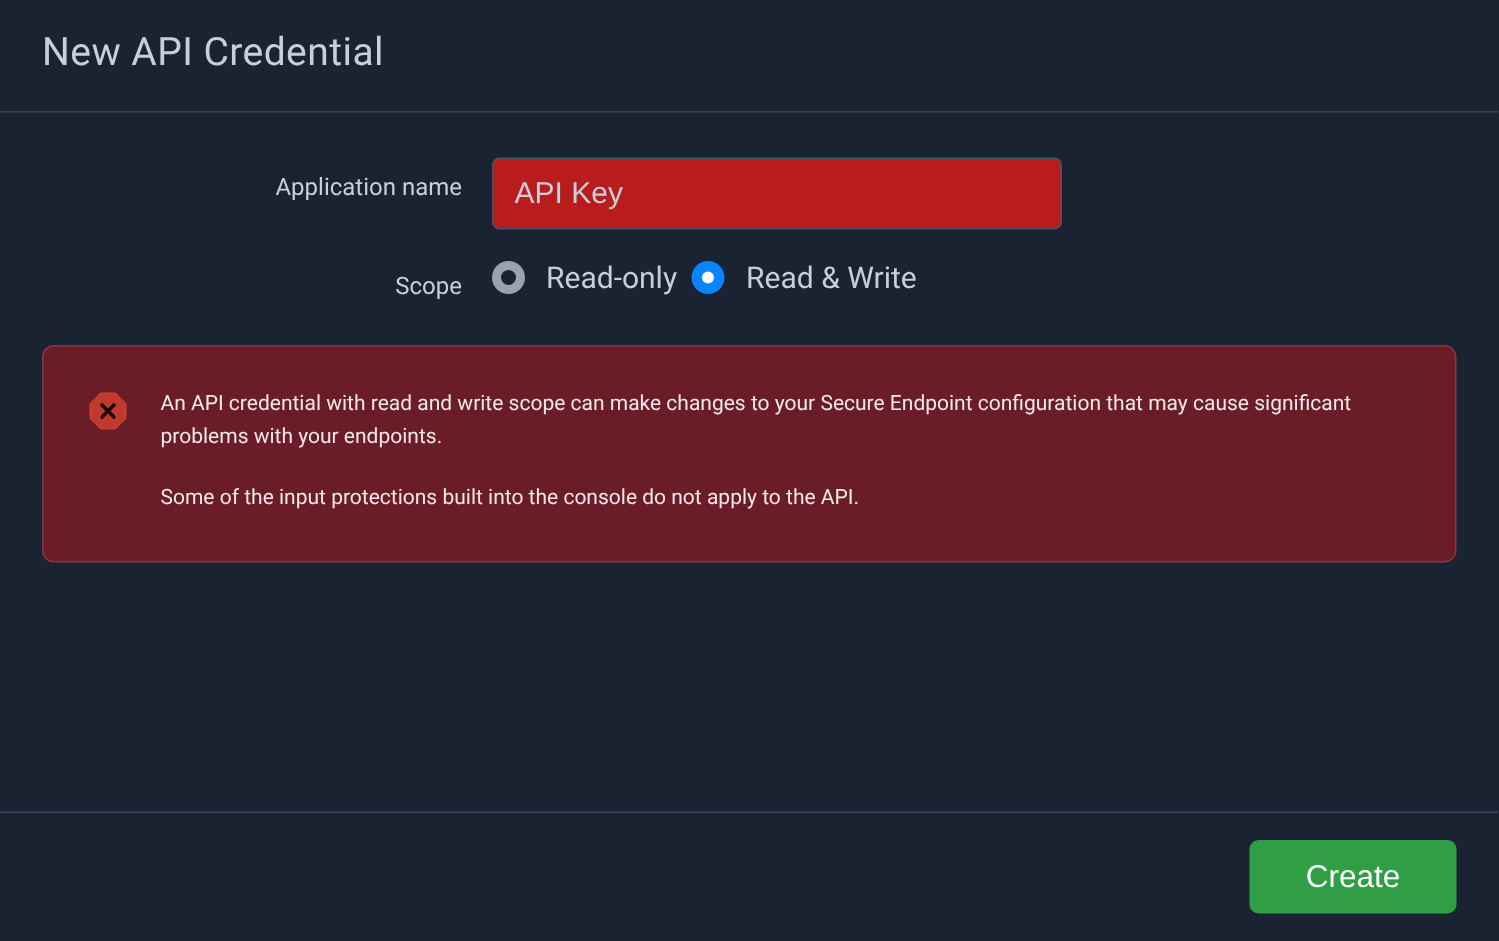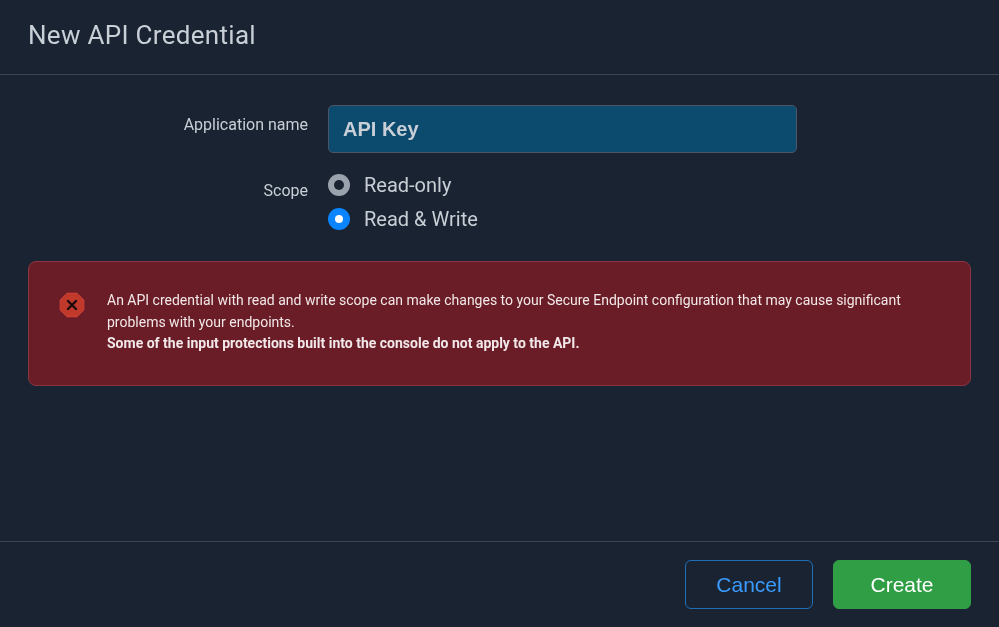--- a/index.html
+++ b/index.html
@@ -49,35 +49,34 @@
       padding-top: 10px;
       font-size: 16px;
       color: #c8cfd6;
     }
 
     .form-control {
       flex: 0 0 auto;
     }
 
     .text-input {
-      width: 469px;
+      width: 380px;
       height: 48px;
-      background: #0c4a6e;
+      background: #b91c1c;
       border: 1px solid #4a5668;
       border-radius: 5px;
       color: #c8cfd6;
       font-size: 20px;
       padding: 0 14px;
       outline: none;
-      font-weight: bold;
     }
 
     .radio-group {
       display: flex;
-      flex-direction: column;
+      flex-direction: row;
       gap: 10px;
       padding-top: 2px;
     }
 
     .radio-option {
       display: flex;
       align-items: center;
       gap: 14px;
       cursor: pointer;
     }
@@ -144,21 +143,21 @@
     }
 
     .alert-text {
       flex: 1;
       color: #f2e8e9;
       font-size: 14px;
       line-height: 1.55;
     }
 
     .alert-text p + p {
-      font-weight: bold;
+      margin-top: 20px;
     }
 
     .footer {
       border-top: 1px solid #3a4656;
       padding: 18px 28px;
       display: flex;
       justify-content: flex-end;
       gap: 20px;
     }
 
@@ -230,15 +229,14 @@
     </div>
     <div class="alert-text">
       <p>An API credential with read and write scope can make changes to your Secure Endpoint configuration that may cause significant problems with your endpoints.</p>
       <p>Some of the input protections built into the console do not apply to the API.</p>
     </div>
   </div>
 
 </div>
 
 <div class="footer">
-  <button class="btn btn-cancel">Cancel</button>
   <button class="btn btn-create">Create</button>
 </div>
 
 </body></html>

